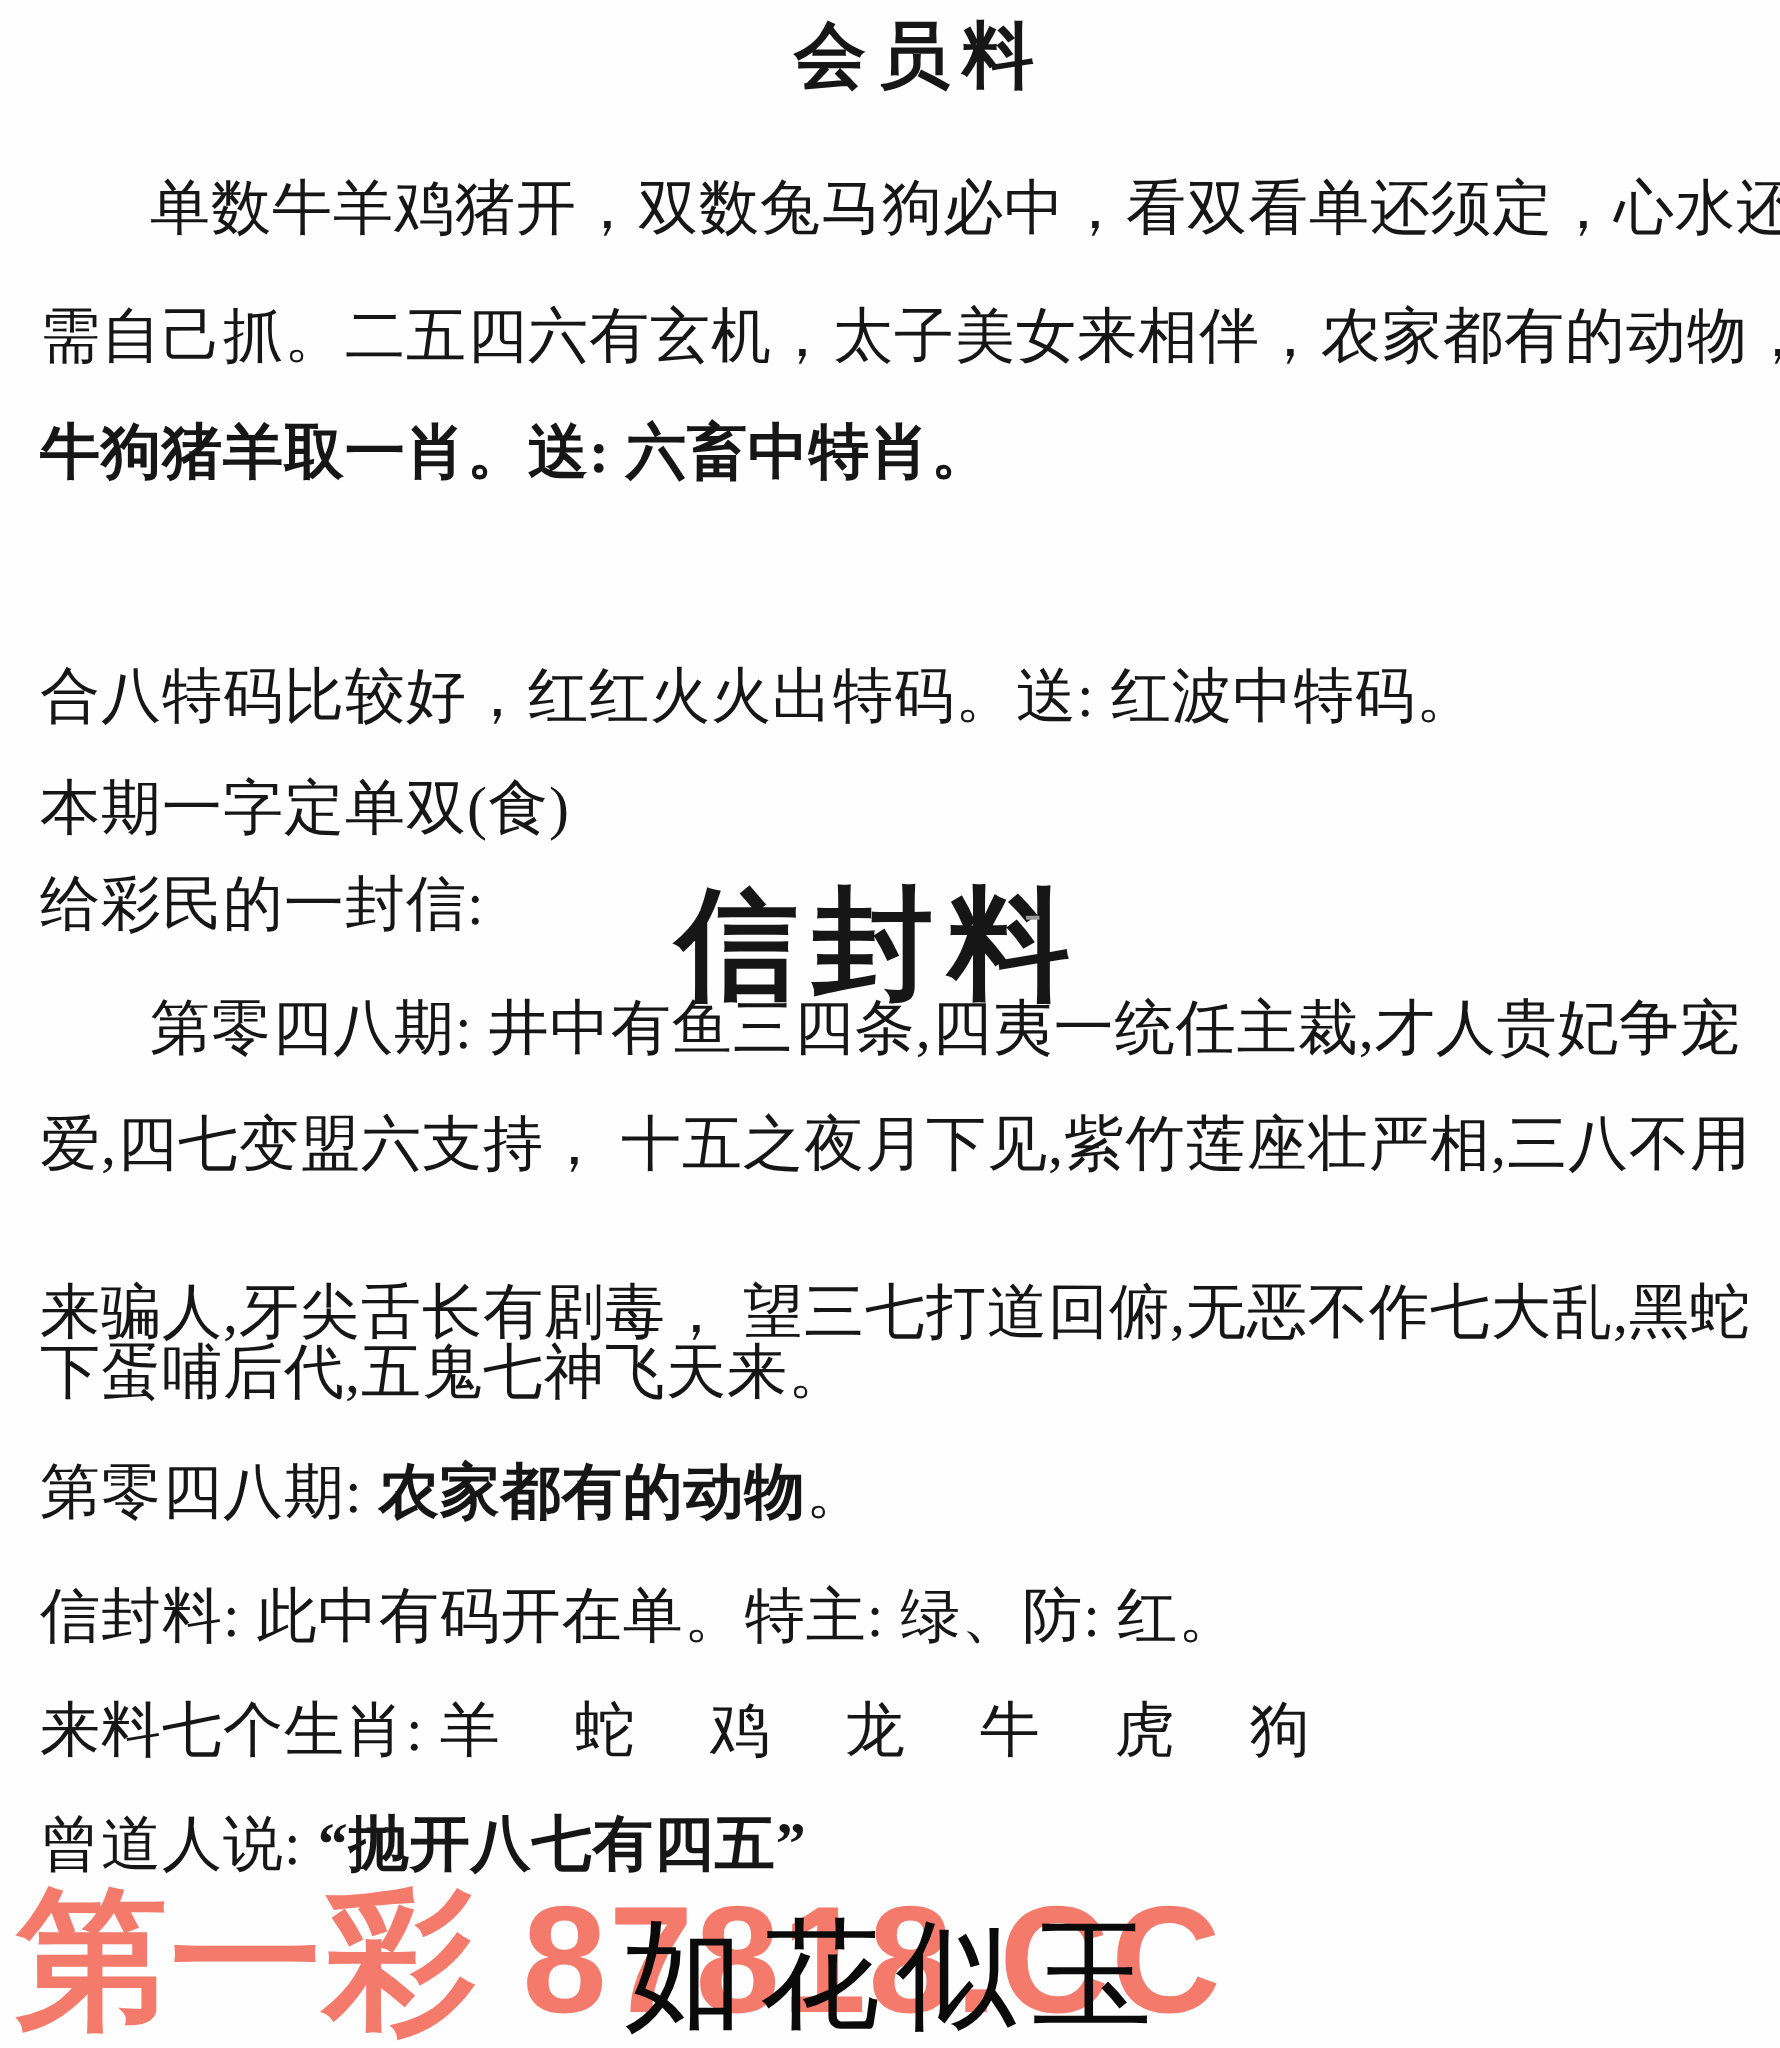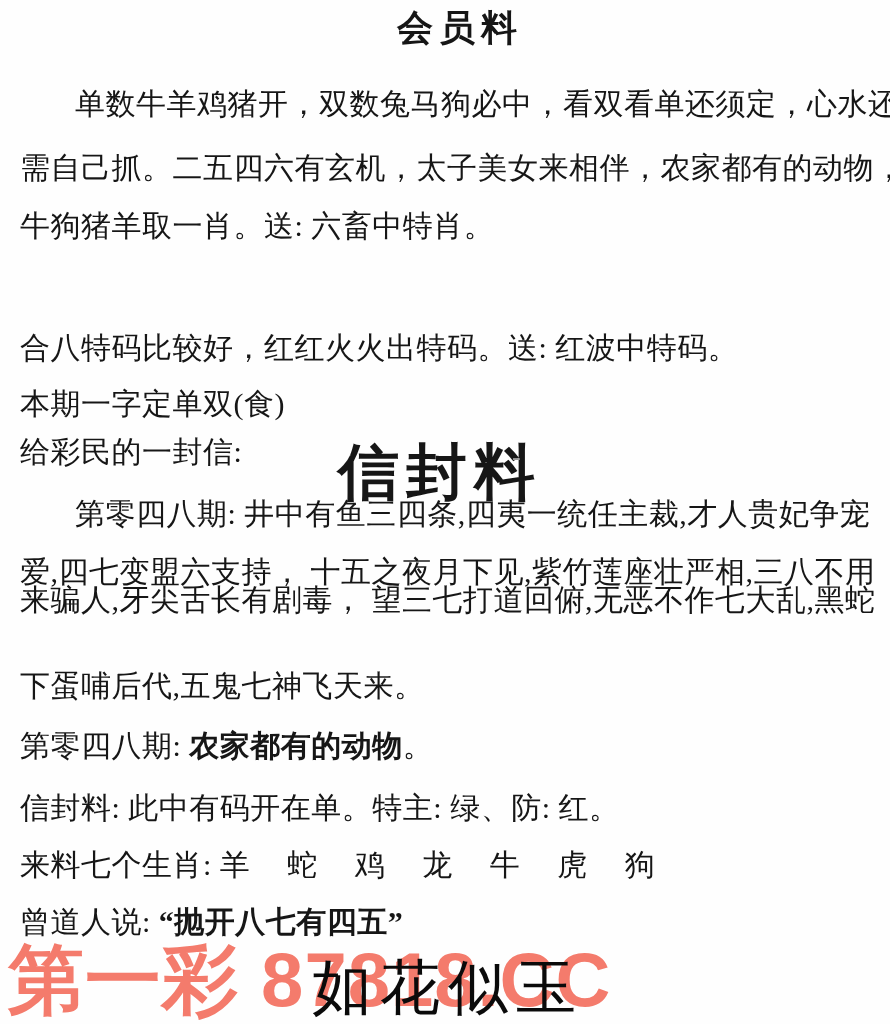--- a/index.html
+++ b/index.html
@@ -53,27 +53,27 @@
   .calligraphy {
     position:absolute; left:312px; top:948px;
     font-size:60px; color:#0a0a0a;
     letter-spacing:8px;
     white-space:nowrap;
     z-index:2;
   }
   
   .l-p1-1 { top:84px; }
   .l-p1-2 { top:148px; }
-  .l-p1-3 { top:206px; }
+  .l-p1-3 { top:206px;font-weight:bold; }
   .l-pei  { top:266px; }
   .l-heba { top:328px; }
   .l-benqi{ top:384px; }
   .l-poem1{ top:494px; }
   .l-poem2{ top:552px; }
-  .l-poem3{ top:580px; }
+  .l-poem3{ top:636px; }
   .l-poem4{ top:666px;text-align:center; }
   .l-tema { top:726px; }
   .l-xinfeng { top:788px; }
   .l-zodiac  { top:845px; }
   .l-zeng    { top:902px; }
 </style>
 </head>
 <body>
 
 <div class="doc">

